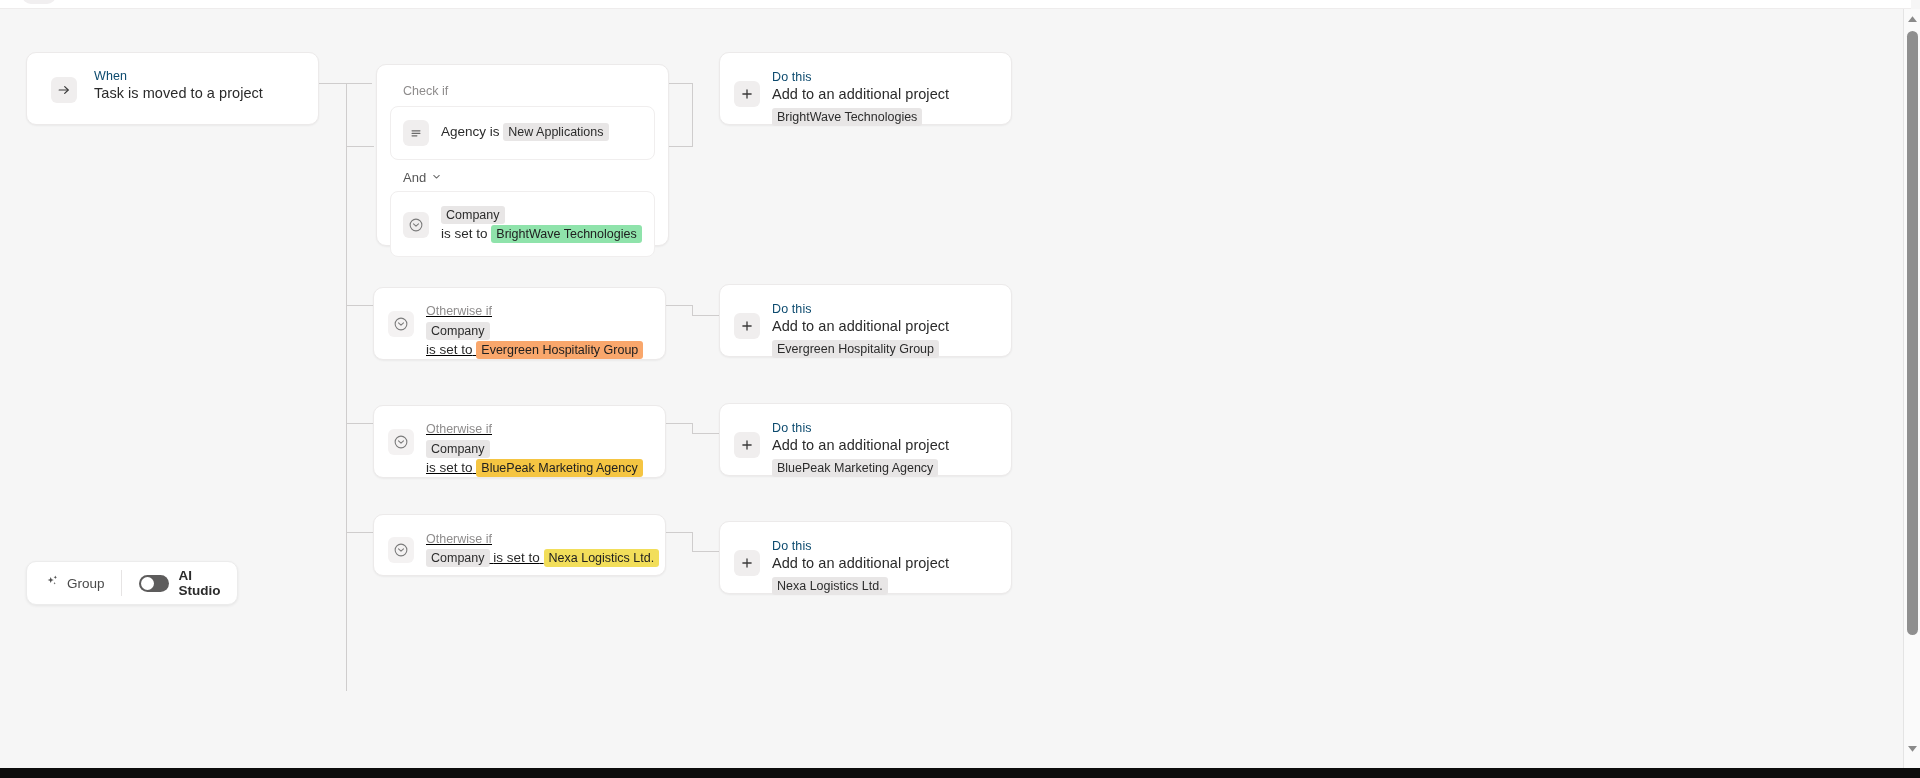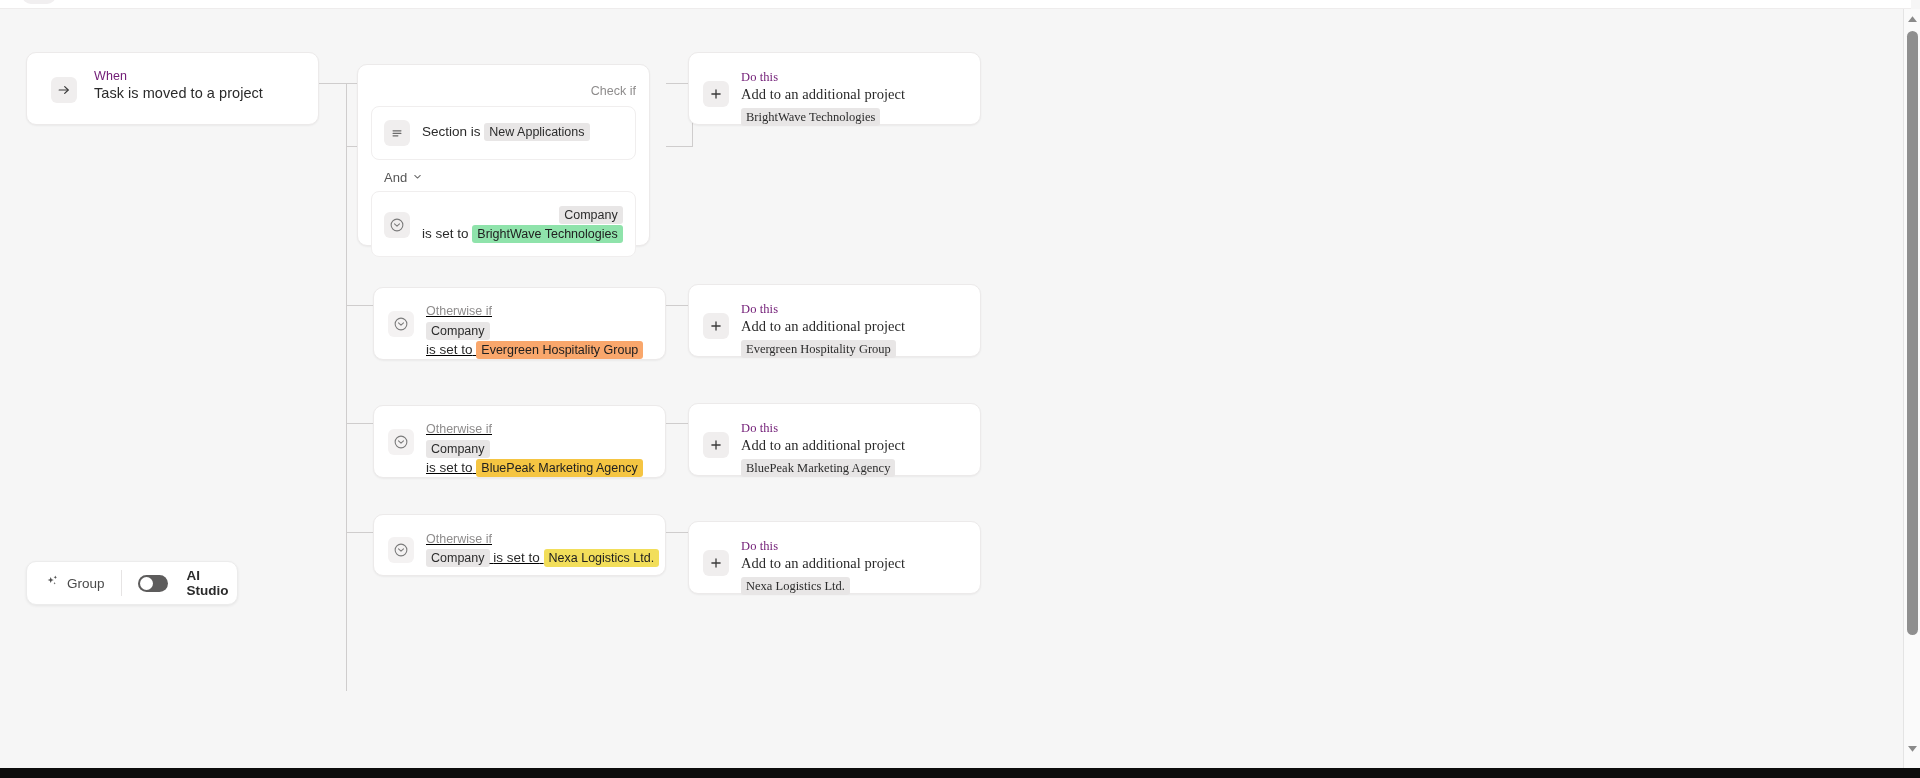--- a/index.html
+++ b/index.html
@@ -52,33 +52,33 @@
 
   .sq-icon {
     width: 26px; height: 26px;
     background: #f0eeee; border-radius: 6px;
     display: flex; align-items: center; justify-content: center;
     flex: none;
   }
   .sq-icon svg { display: block; }
 
   .lbl-small {
-    font-size: 12.5px; color: #701a75; line-height: 15px;
+    font-size: 12.5px; color: #0c4a6e; line-height: 15px;
     letter-spacing: 0.1px;
   }
   .lbl-main {
     font-size: 14.5px; color: #2a2a2a; line-height: 19px;
     letter-spacing: 0.05px;
   }
 
   .trigger-inner { padding: 24px 0 0 24px; }
   .trigger-text { margin-left: 17px; margin-top: -8px; }
 
   
-  .check-card { left: 357px; top: 55px; width: 293px; height: 182px; padding: 15px 13px 13px 13px; text-align: right; }
+  .check-card { left: 376px; top: 55px; width: 293px; height: 182px; padding: 15px 13px 13px 13px; }
   .check-title { font-size: 12.5px; color: #8e8c8c; margin: 4px 0 8px 13px; }
   .subcard {
     border: 1px solid #f0eeee; border-radius: 8px;
     background: #fff; padding: 13px 12px;
     display: flex; align-items: flex-start;
   }
   .subcard .sq-icon { margin-right: 12px; }
   .cond-body { padding-top: 2px; }
   .and-row {
     display: flex; align-items: center; gap: 5px;
@@ -103,42 +103,42 @@
   .cond-line .chip, .cond-line .hl { vertical-align: baseline; }
 
   
   .branch-card { left: 373px; width: 293px; height: 73px; padding: 14px 14px 14px 14px; text-decoration: underline; }
   .branch-inner { display: flex; align-items: flex-start; }
   .branch-inner .sq-icon { margin-right: 12px; margin-top: 9px; background: #f4f2f2; }
   .branch-text { padding-top: 1px; }
   .branch-label { font-size: 12.5px; color: #8e8c8c; line-height: 17px; }
 
   
-  .action-card { left: 688px; width: 293px; height: 73px; padding: 17px 14px; font-family: Liberation Serif, serif; }
+  .action-card { left: 719px; width: 293px; height: 73px; padding: 17px 14px; }
   .action-inner { display: flex; align-items: flex-start; }
   .action-inner .sq-icon { margin-right: 12px; margin-top: 11px; }
   .action-text { padding-top: 0px; }
   .action-sub { margin-top: 3px; }
 
   
   .bottom-bar {
     position: absolute; left: 26px; top: 552px;
     width: 212px; height: 44px;
     background: #fff; border: 1px solid #ececec;
     border-radius: 10px;
     box-shadow: 0 1px 3px rgba(0,0,0,0.07);
     display: flex; align-items: center;
   }
   .create-btn {
     display: flex; align-items: center; gap: 7px;
     padding: 0 16px 0 18px; height: 100%;
     font-size: 13.5px; color: #4a4a4a;
   }
   .vdiv { width: 1px; height: 26px; background: #e6e4e4; }
-  .toggle-wrap { display: flex; align-items: center; gap: 18px; padding-left: 17px; }
+  .toggle-wrap { display: flex; align-items: center; gap: 10px; padding-left: 17px; }
   .toggle {
     width: 30px; height: 17px; border-radius: 9px;
     background: #5d5c5c; position: relative; flex: none;
   }
   .toggle .knob {
     position: absolute; left: 2px; top: 2px;
     width: 13px; height: 13px; border-radius: 50%;
     background: #ffffff;
   }
   .ai-label { font-size: 13.5px; color: #2b2b2b; font-weight: 600; }
@@ -221,21 +221,21 @@
       <div class="subcard">
         <div class="sq-icon">
           <svg width="14" height="14" viewBox="0 0 16 16" fill="none" stroke="#6a6a6a" stroke-width="1.4" stroke-linecap="round">
             <path d="M3.5 5.5h9"></path>
               <path d="M3.5 8.4h9"></path>
               <path d="M3.5 11.2h5.5"></path>
           </svg>
         </div>
         <div class="cond-body">
           <div class="cond-line">
-            <span>Section is</span>
+            <span>Agency is</span>
             <span class="chip">New Applications</span>
           </div>
         </div>
       </div>
 
       <div class="and-row">
         <span>And</span>
         <span>
           <svg width="11" height="11" viewBox="0 0 16 16" fill="none" stroke="#6a6a6a" stroke-width="1.5" stroke-linecap="round" stroke-linejoin="round">
               <path d="M4 6.5 8 10.2l4-3.7"></path>

